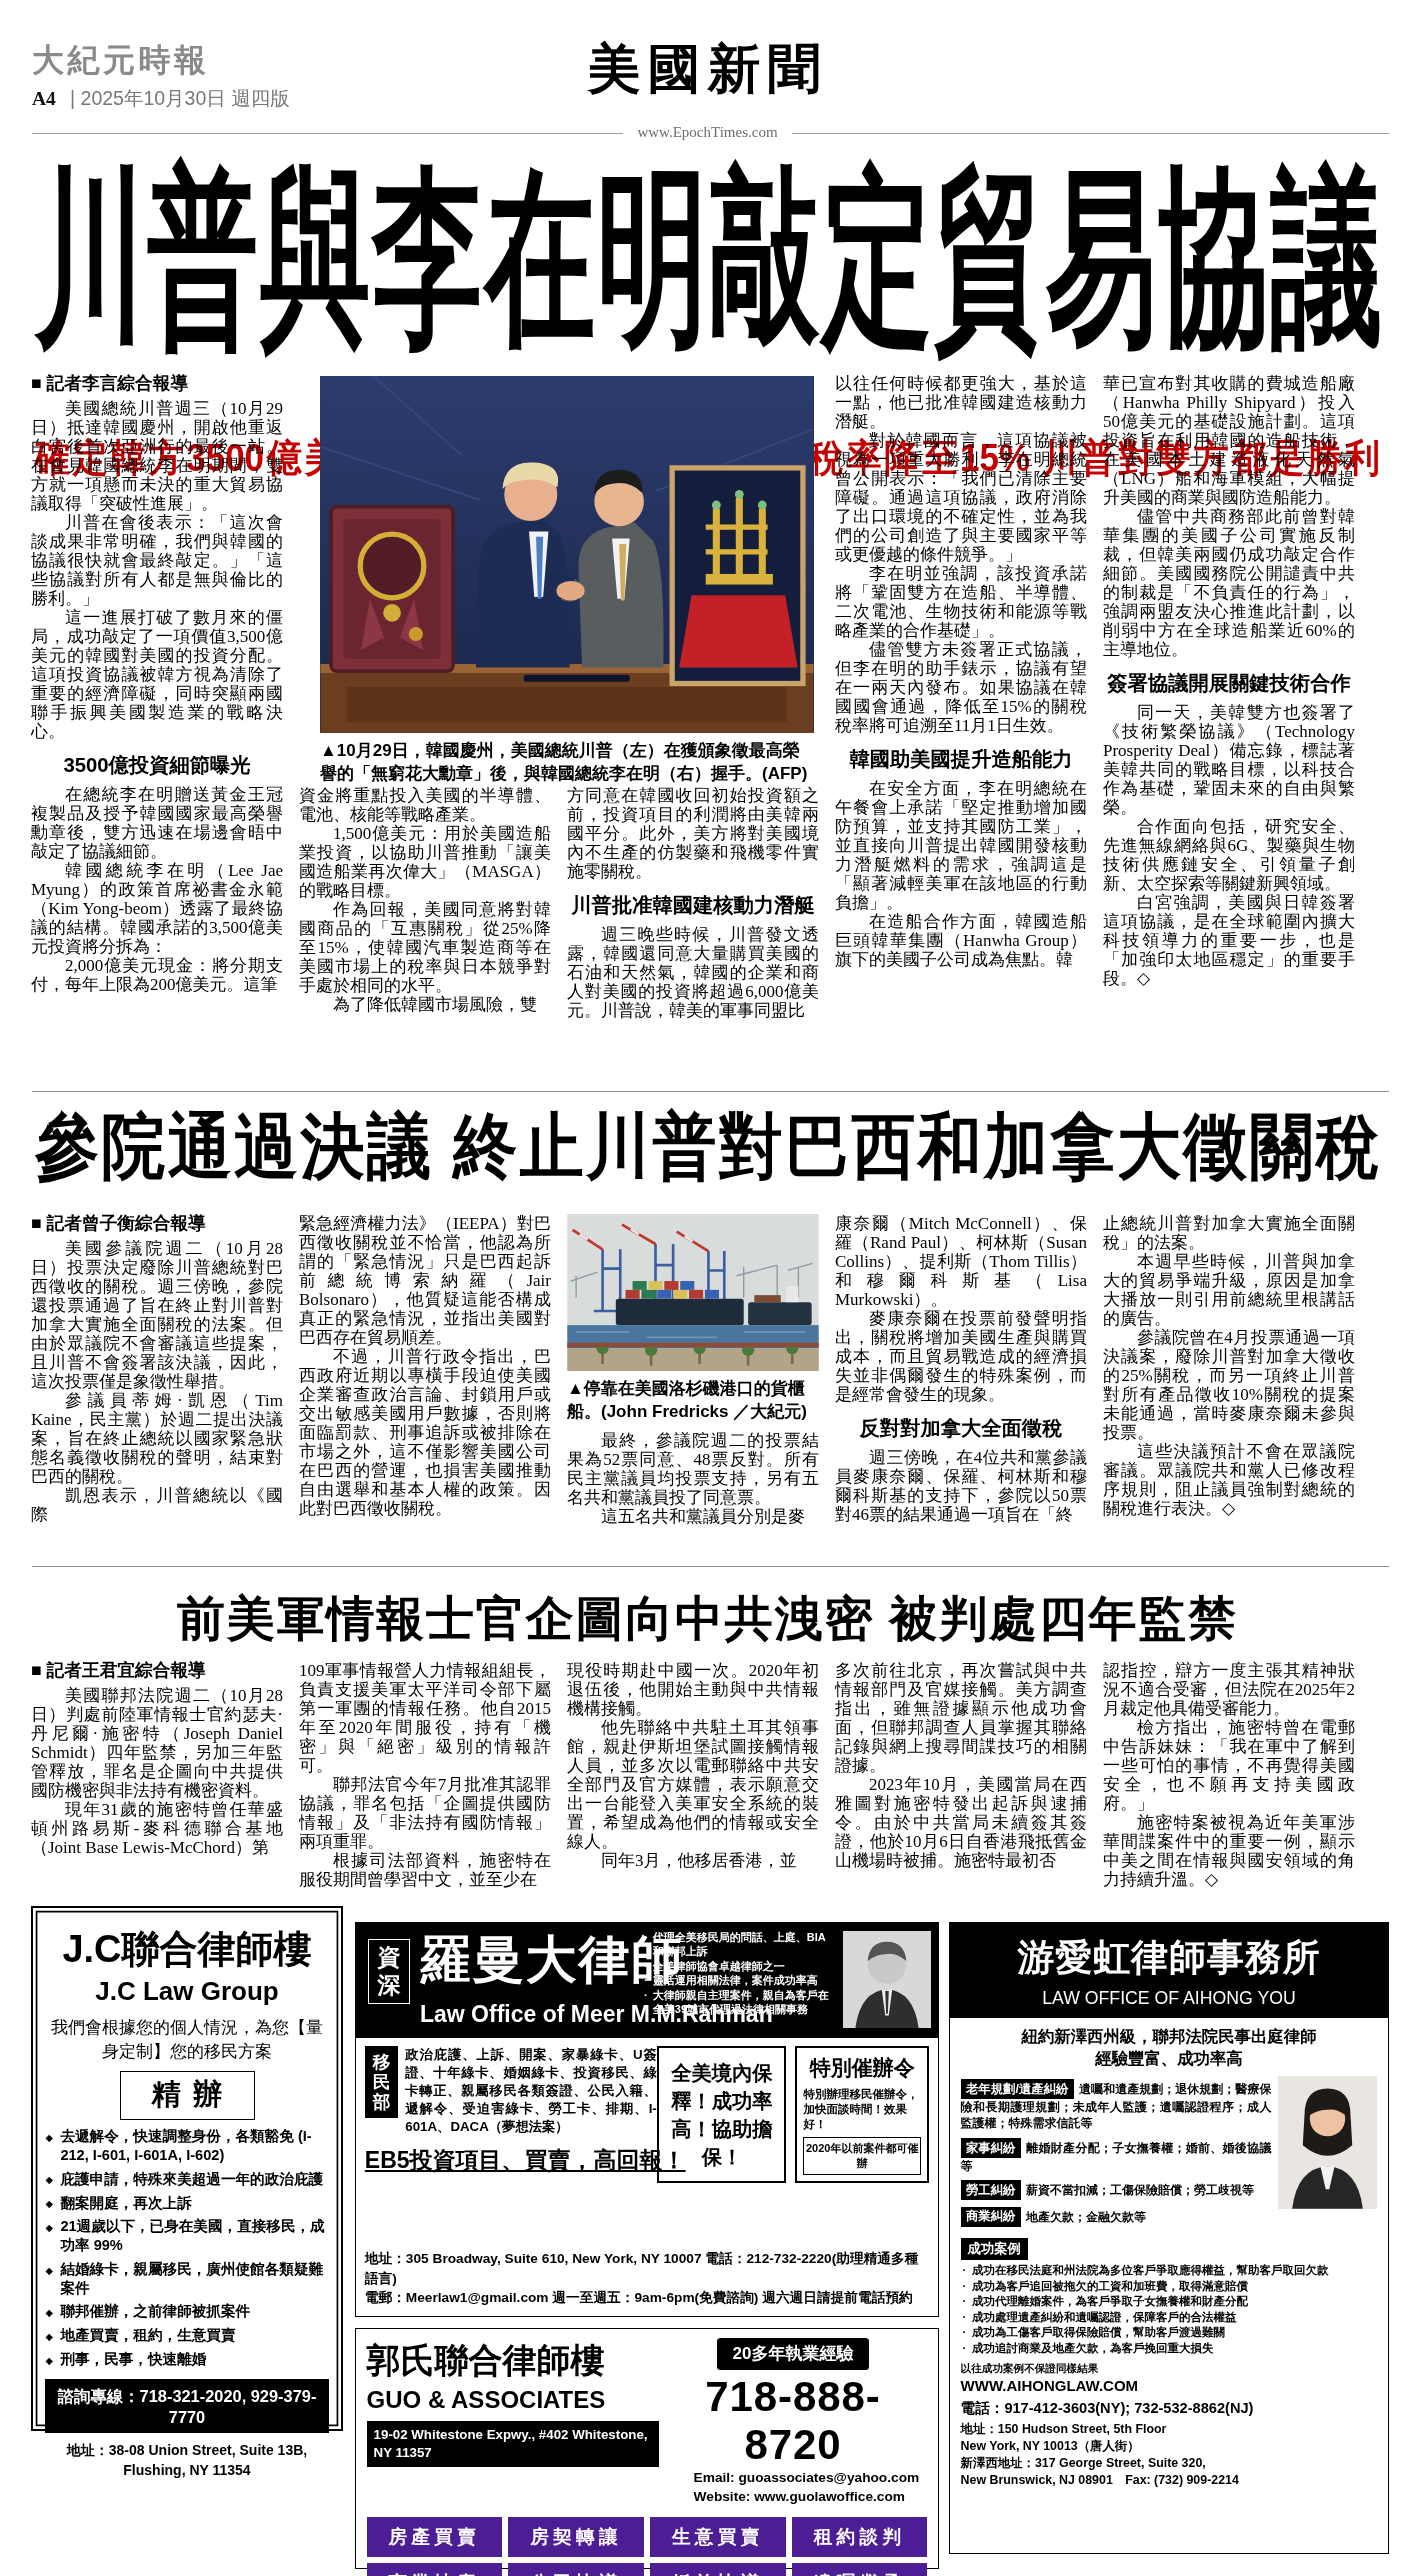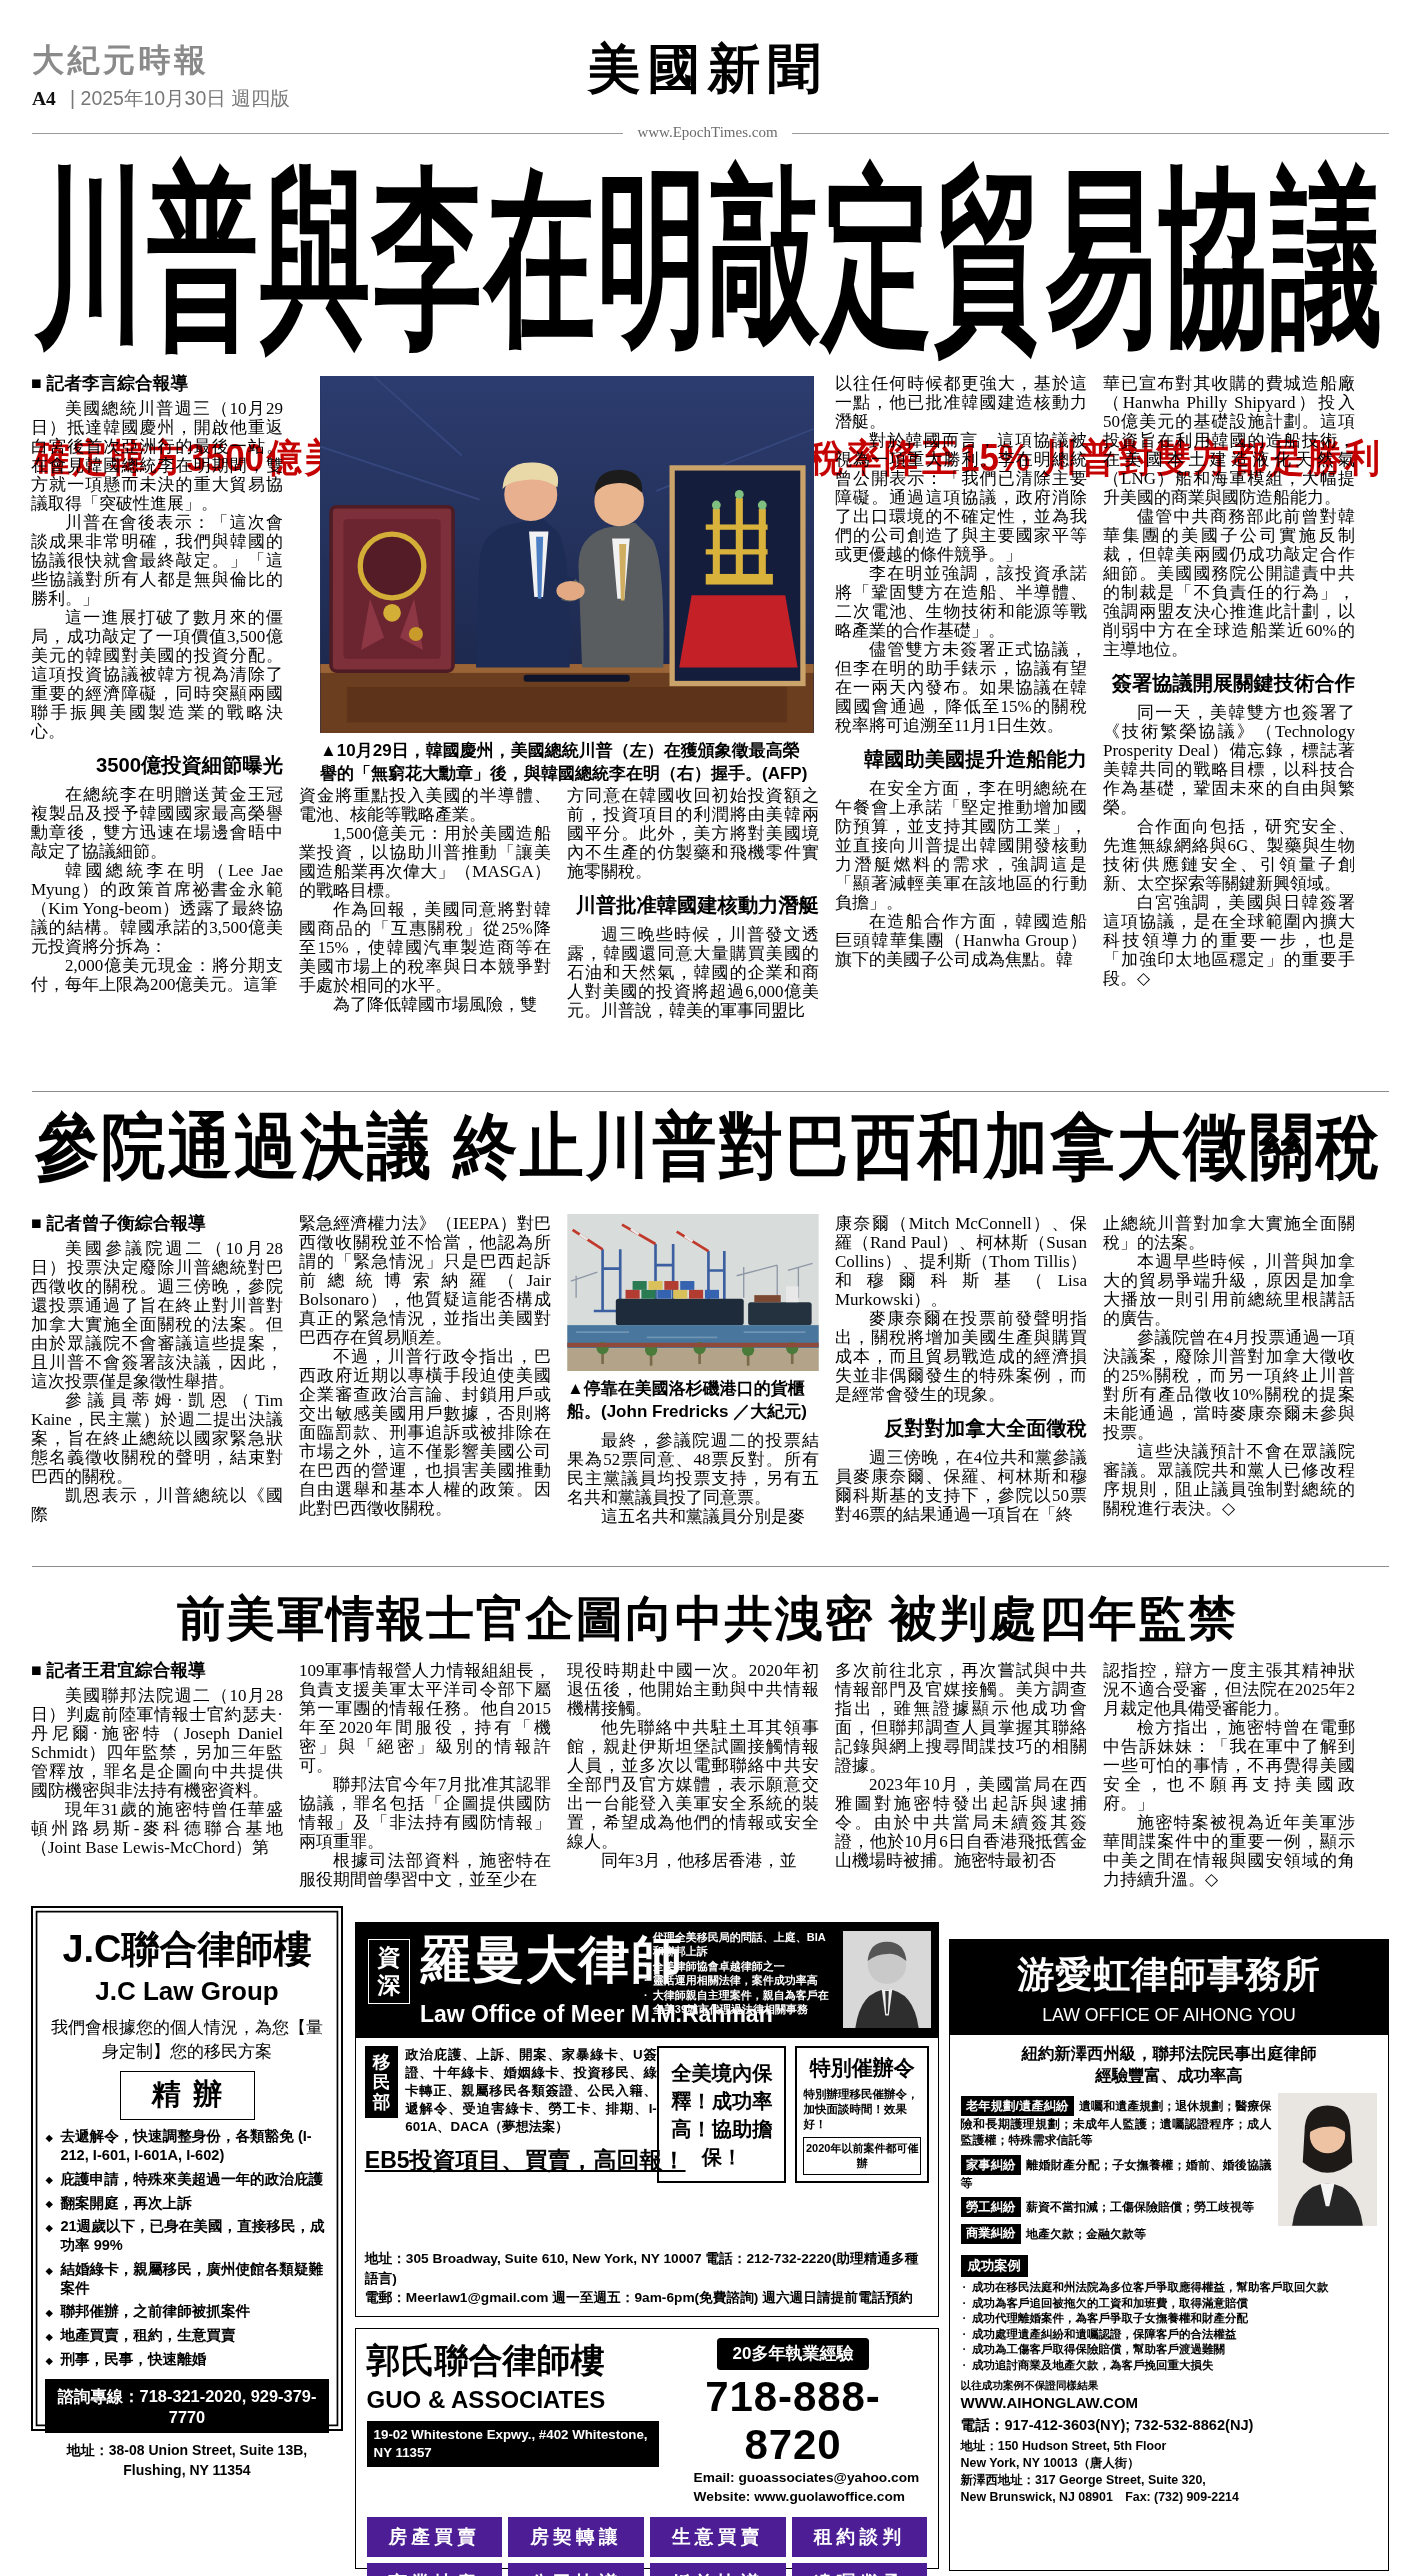--- a/index.html
+++ b/index.html
@@ -35,21 +35,21 @@
 
   
   .article { position:absolute; left:31px; width:1358px; overflow:hidden; }
   .cols { display:flex; gap:16px; height:100%; }
   .col  { flex:0 0 252px; width:252px; overflow:hidden; font-size:17px; line-height:19px;
           text-align:justify; text-justify:inter-character; }
   .col p { margin:0; text-indent:2em; }
   .col p.b-pc { text-indent:0; }
   .b-by { font-family:"Liberation Sans",sans-serif; font-weight:bold; font-size:17.7px; margin:0 0 6.2px; }
   .b-h  { font-family:"Liberation Sans",sans-serif; font-weight:bold; font-size:20.3px; line-height:26px;
-          margin:10.6px 0 7px; text-align:right; }
+          margin:10.6px 0 7px; text-align:center; }
   .b-cap{ font-family:"Liberation Sans",sans-serif; font-weight:bold; font-size:17px; line-height:23px;
           margin:6.2px 0 8px; text-align:left; }
   .pad-top { padding-top:412px; }
 
   .photo1 { position:absolute; left:289px; top:1.8px; width:494px; }
   .photo1-img { width:494px; height:357px; background:#27335f; }
   .photo1-img svg, .port-img svg { display:block; }
   .port-img { width:252px; height:157px; }
 
   
@@ -108,21 +108,21 @@
   .guo-right { flex:1; text-align:center; }
   .guo-exp   { display:inline-block; background:#000; color:#fff; font-size:17px; font-weight:bold;
                padding:4.4px 16px; border-radius:3.5px; }
   .guo-phone { font-size:42px; font-weight:900; margin-top:3.5px; letter-spacing:0.9px; }
   .guo-email, .guo-web { font-size:13.7px; font-weight:bold; text-align:left; margin-left:35px; line-height:18.6px; }
   .guo-services { display:grid; grid-template-columns:repeat(4,1fr); gap:6.2px; margin-top:10.6px; }
   .guo-svc { background:#4c1d95; color:#fff; font-size:18.6px; font-weight:bold; text-align:center;
              padding:7px 0; letter-spacing:4.4px; }
 
   .ad-aihong { position:absolute; left:918px; top:19.5px; width:440px; height:632px; box-sizing:border-box;
-               border:1.8px solid #000;margin-top:17px; }
+               border:1.8px solid #000; }
   .ai-banner { background:#000; color:#fff; text-align:center; padding:10.6px 3.5px 8.8px; }
   .ai-title  { font-size:37px; font-weight:900; letter-spacing:0.9px; }
   .ai-sub    { font-size:17.7px; margin-top:5.3px; }
   .ai-tags   { text-align:center; margin-top:7px; font-weight:bold; font-size:16.4px; line-height:22px; }
   .ai-body   { padding:3.5px 10.6px 0; }
   .ai-photo  { float:right; width:99px; height:133px; margin:3.5px 0 5.3px 7px; background:#e9e6e2; }
   .ai-section{ margin:6.2px 0; font-size:12px; line-height:16.4px; text-align:justify; }
   .sec-label { display:inline-block; background:#000; color:#fff; font-weight:bold; font-size:12.4px;
                padding:1.8px 5.3px; margin-right:5.3px; }
   .sec-text  { font-weight:bold; }

